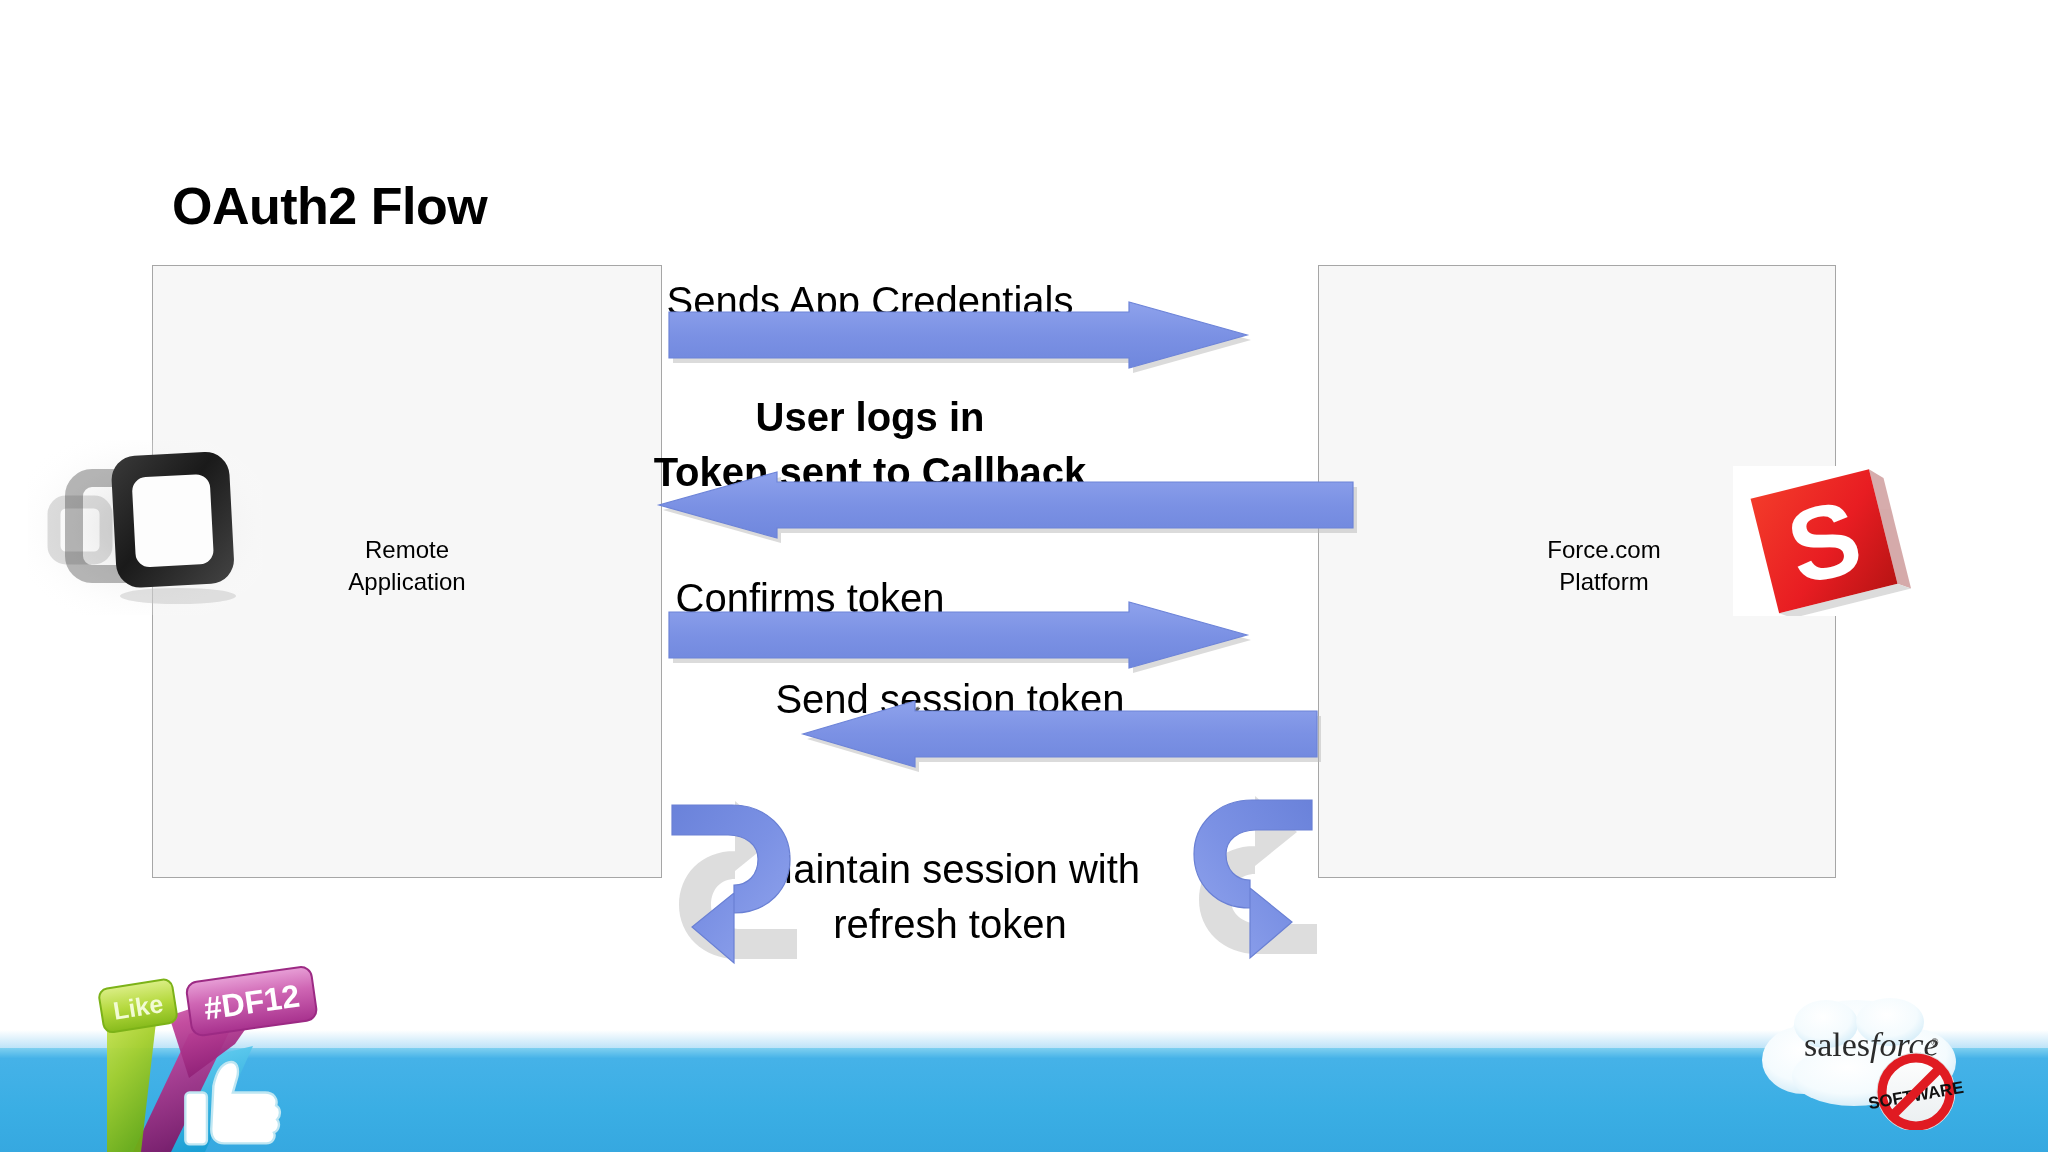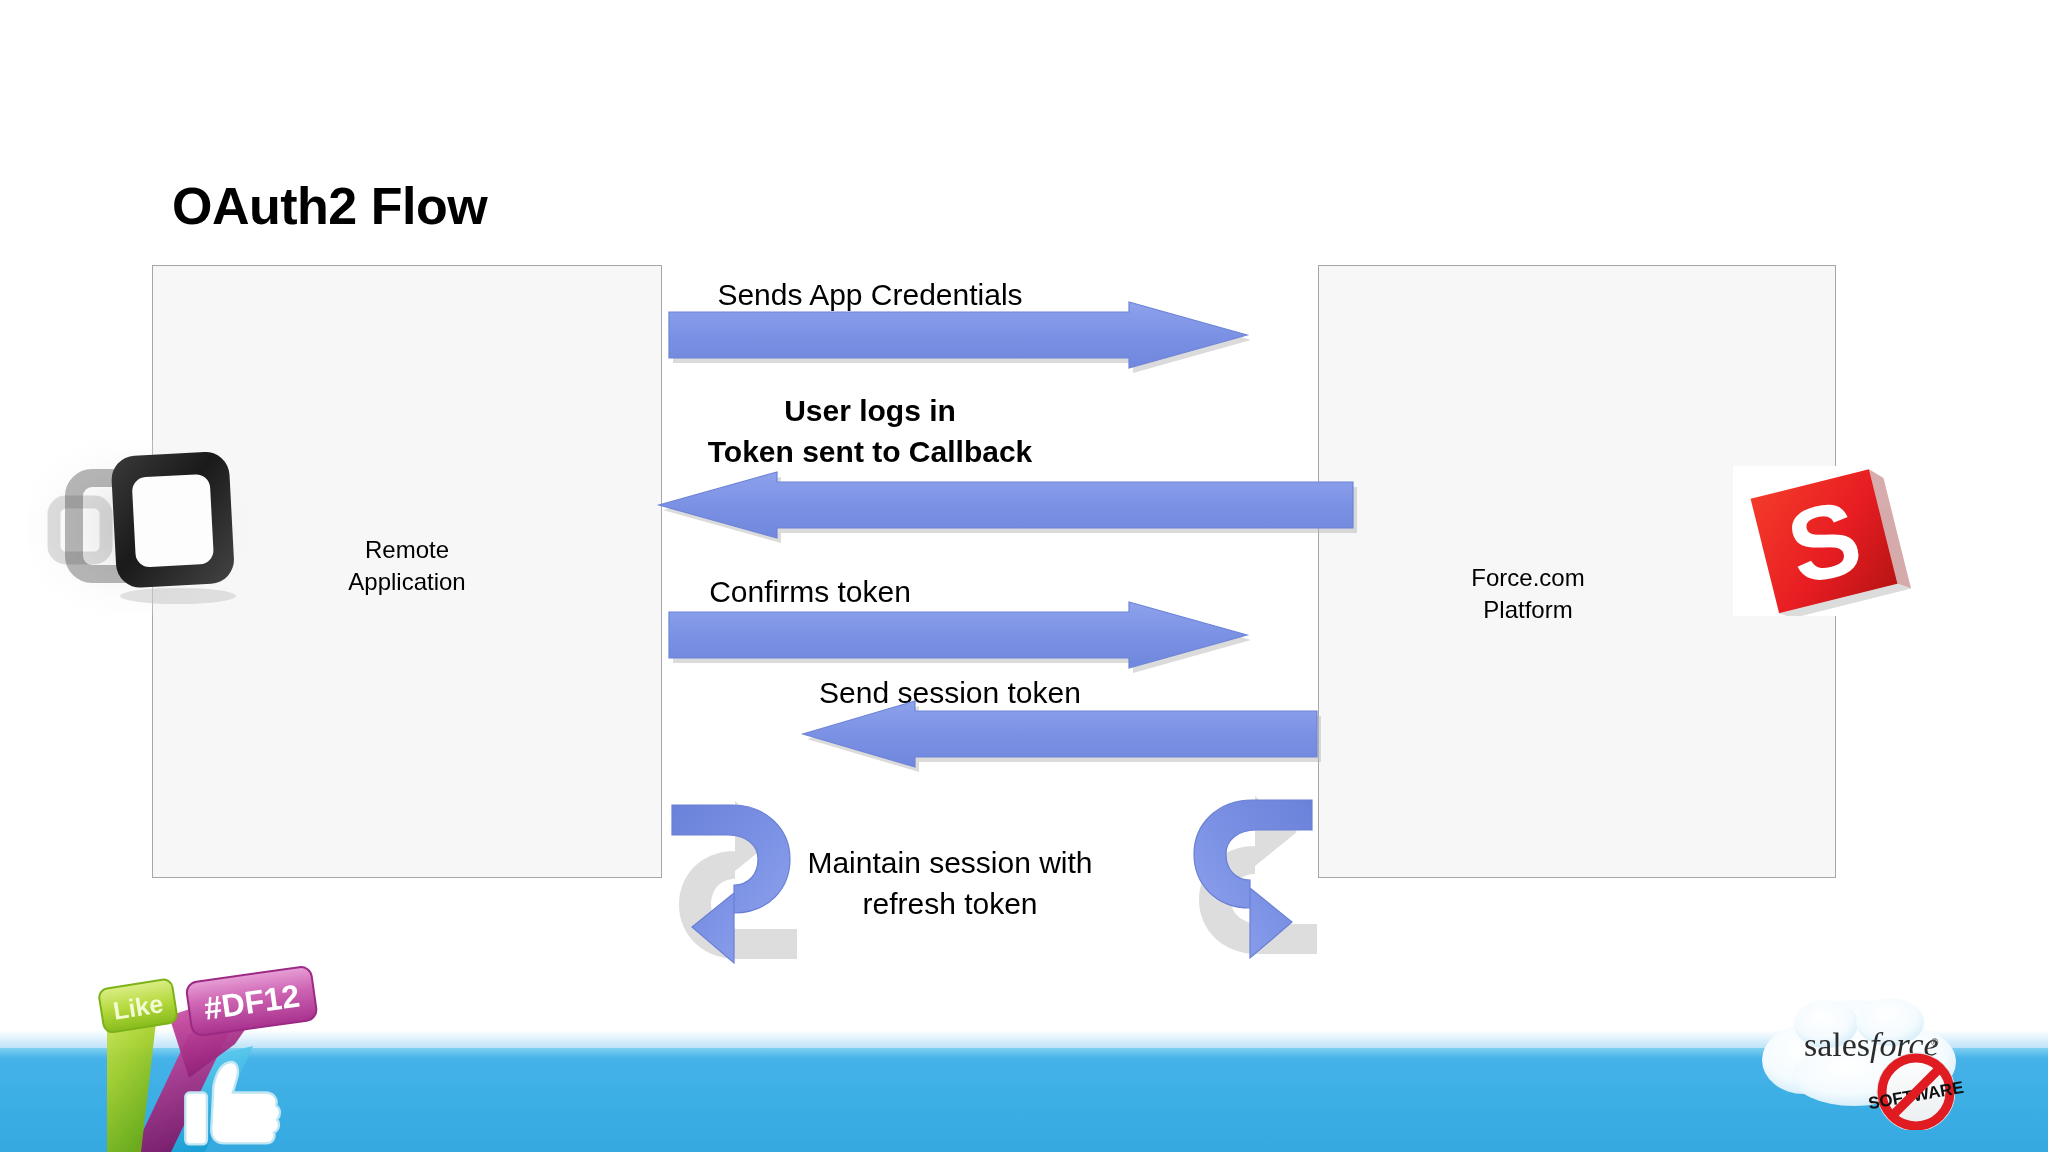--- a/index.html
+++ b/index.html
@@ -60,21 +60,21 @@
   #remote-application-label {
     top: 534px;
   }
   #force-platform-label {
     top: 534px;
   }
 
   
   .arrow-label {
     position: absolute;
-    font-size: 30px;
+    font-size: 40px;
     color: #000000;
     line-height: 1.38;
     text-align: center;
     white-space: pre-line;
   }
   #label-sends-credentials { left: 560px; top: 274px; width: 620px; }
   #label-user-logs-in      { left: 560px; top: 390px; width: 620px; font-weight: bold; }
   #label-confirms-token    { left: 500px; top: 571px; width: 620px; }
   #label-send-access-token { left: 640px; top: 672px; width: 620px; }
   #label-maintain-session  { left: 640px; top: 842px; width: 620px; }
@@ -178,21 +178,21 @@
     <g transform="rotate(-3 140 84)">
       <rect x="86" y="14" width="118" height="132" rx="24" fill="url(#devDark)"></rect>
       <rect x="106" y="36" width="78" height="90" rx="14" fill="#fdfdfd"></rect>
     </g>
     <ellipse cx="150" cy="156" rx="58" ry="8" fill="#bfbfbf" opacity="0.45"></ellipse>
   </svg>
 </div>
 
 <div class="actor-box" id="force-platform-box"></div>
 
-<div class="actor-label" id="force-platform-label" style="left:1318px; width:420px;margin-top:28px;">Force.com
+<div class="actor-label" id="force-platform-label" style="left:1394px; width:420px;">Force.com
 Platform</div>
 
 <div id="salesforce-s-logo">
   <svg width="185" height="150" viewBox="0 0 185 150">
     <defs>
       <linearGradient id="sRed" x1="0" y1="0" x2="1" y2="1">
         <stop offset="0%" stop-color="#f33b2a"></stop>
         <stop offset="55%" stop-color="#e81d22"></stop>
         <stop offset="100%" stop-color="#b81414"></stop>
       </linearGradient>

